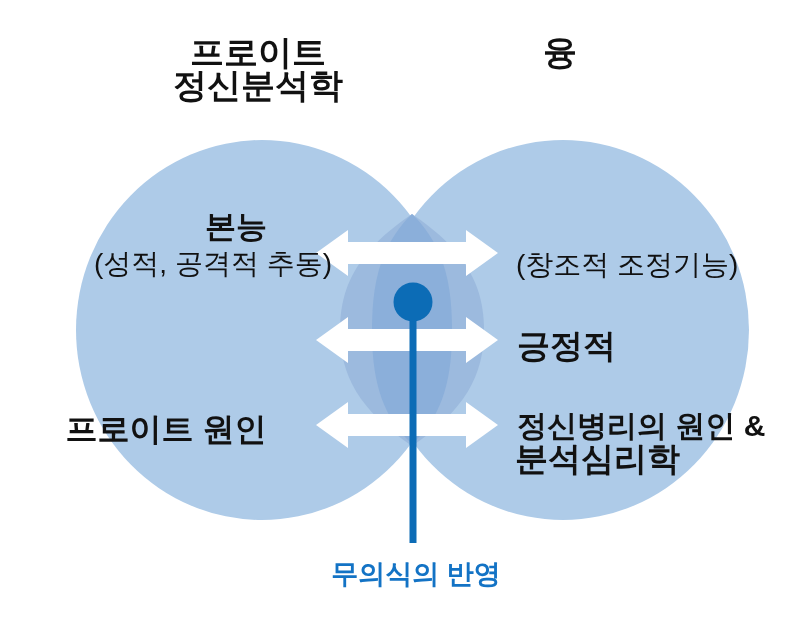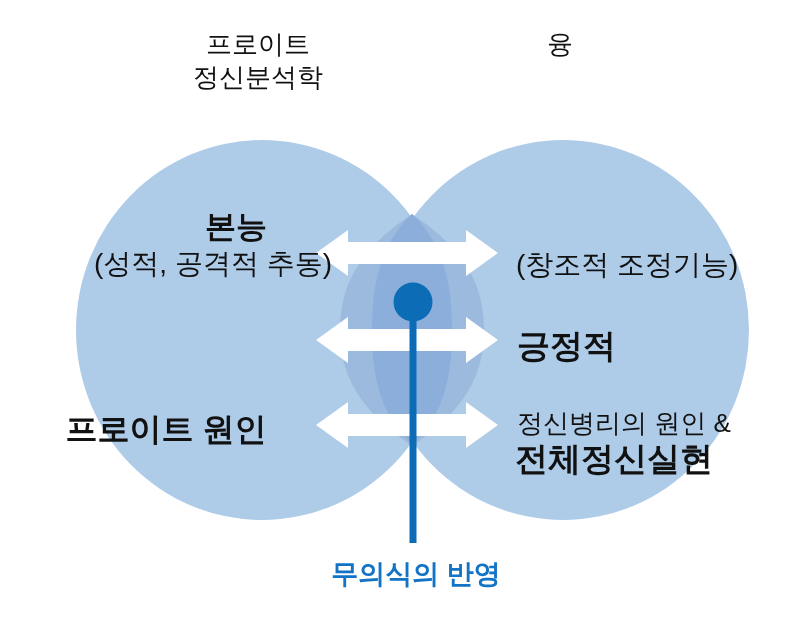--- a/index.html
+++ b/index.html
@@ -20,35 +20,36 @@
     left: 0;
     top: 0;
   }
   .txt {
     position: absolute;
     color: #111111;
     white-space: nowrap;
   }
   .center { text-align: center; }
   .hdr {
-    font-size: 26px;
+    font-size: 34px;
     line-height: 33px;
-    font-weight: 400;
+    font-weight: 700;
+    margin-top: 8px;
   }
   .big-bold {
     font-size: 32px;
     font-weight: 700;
   }
   .sub {
     font-size: 28px;
     font-weight: 400;
   }
   .mid-reg {
-    font-size: 26px;
-    font-weight: 400;
+    font-size: 30px;
+    font-weight: 700;
   }
   .bottom-label {
     font-size: 27px;
     font-weight: 700;
   }
 </style>
 </head>
 <body>
 
 <div id="stage">
@@ -77,17 +78,17 @@
     <div>융</div>
   </div>
 
   <div class="txt big-bold center" style="left:136px; top:206px; width:200px; font-size:31px;">본능</div>
   <div class="txt sub center" style="left:63px; top:245px; width:300px;">(성적, 공격적 추동)</div>
   <div class="txt big-bold center" style="left:16px; top:408px; width:300px;">프로이트 원인</div>
 
   <div class="txt sub" style="left:516px; top:246px;">(창조적 조정기능)</div>
   <div class="txt big-bold" style="left:517px; top:324px; font-size:33px;">긍정적</div>
   <div class="txt mid-reg" style="left:517px; top:406px;">정신병리의 원인 &amp;</div>
-  <div class="txt big-bold" style="left:515px; top:437px; font-size:33px;">전체정신실현</div>
+  <div class="txt big-bold" style="left:515px; top:437px; font-size:33px;">분석심리학</div>
 
   <div class="txt bottom-label center" style="left: 266px; top: 556px; width: 300px; color: rgb(19, 115, 197);">무의식의 반영</div>
 
 </div>
 
 </body></html>

